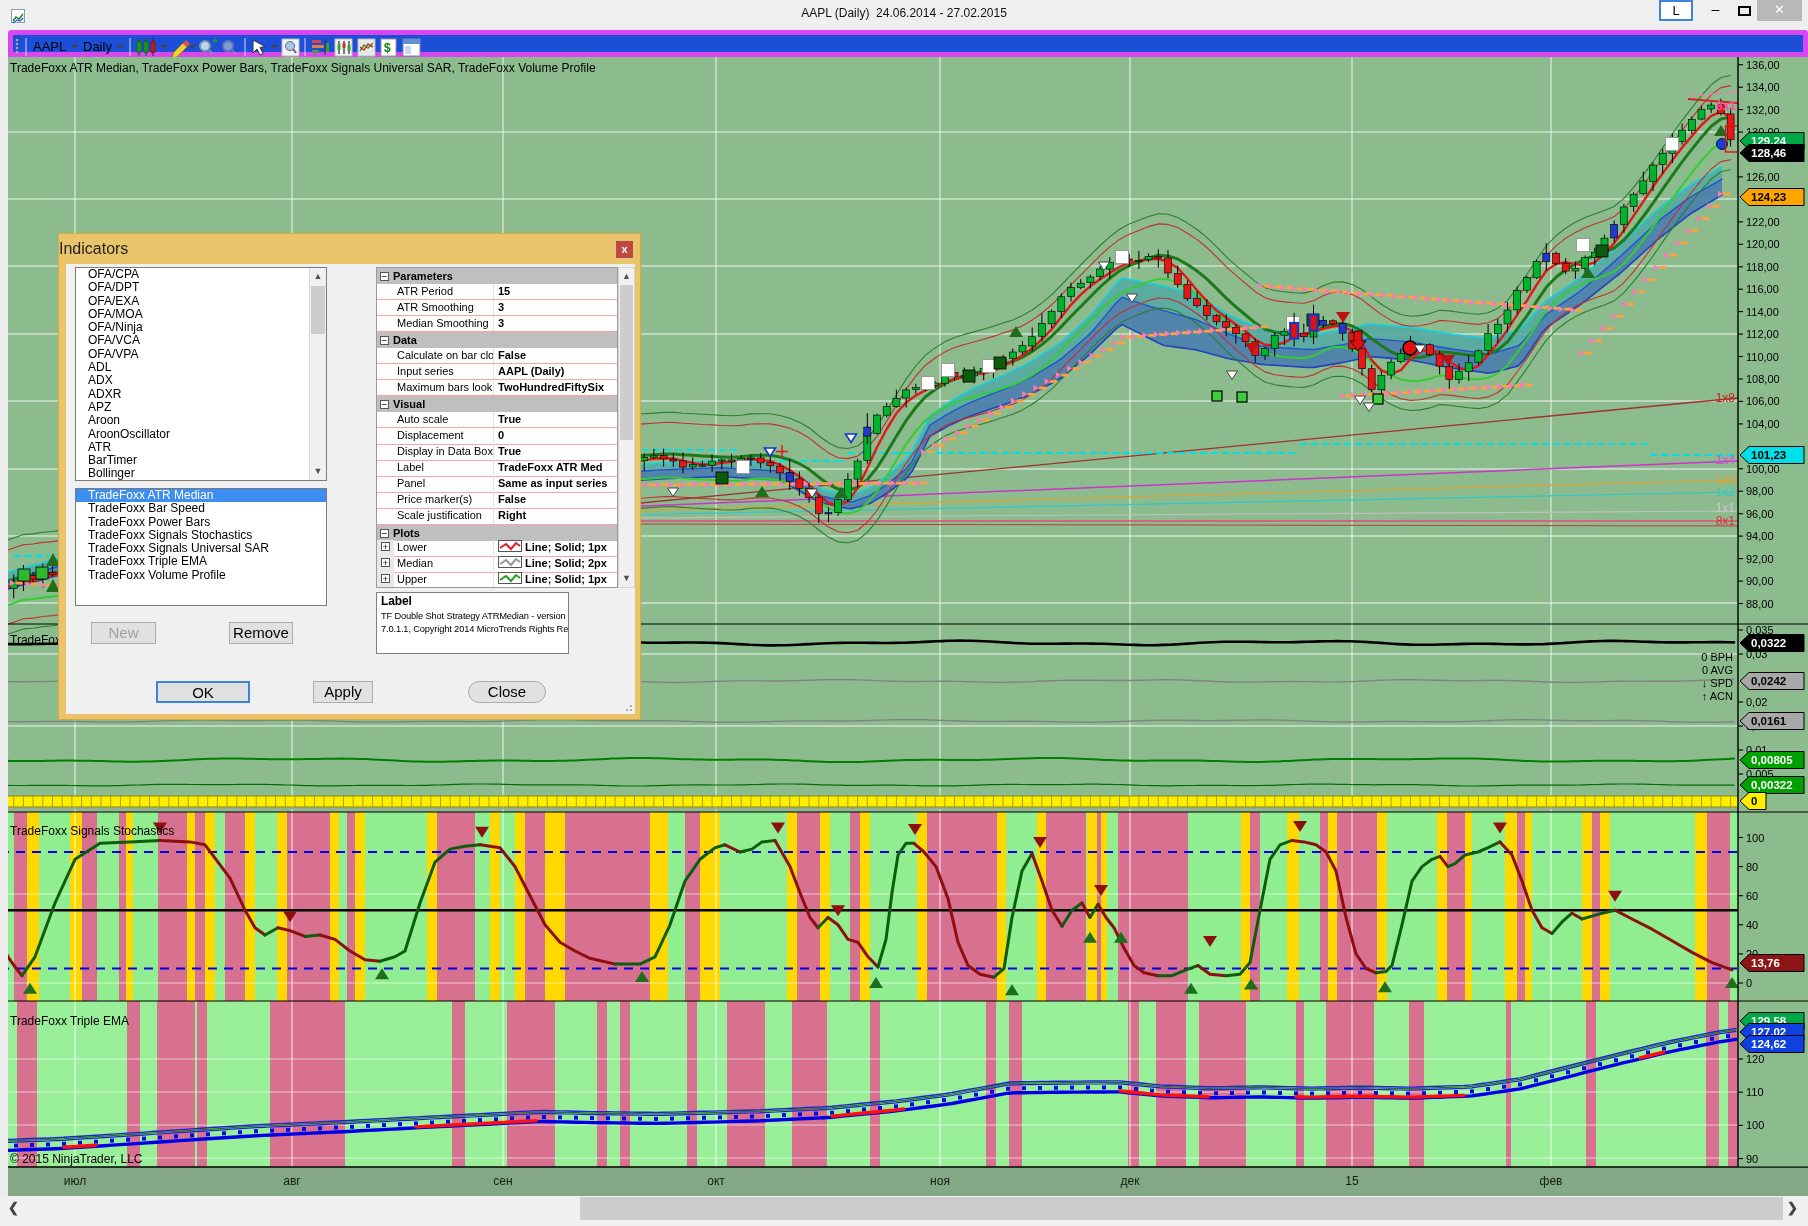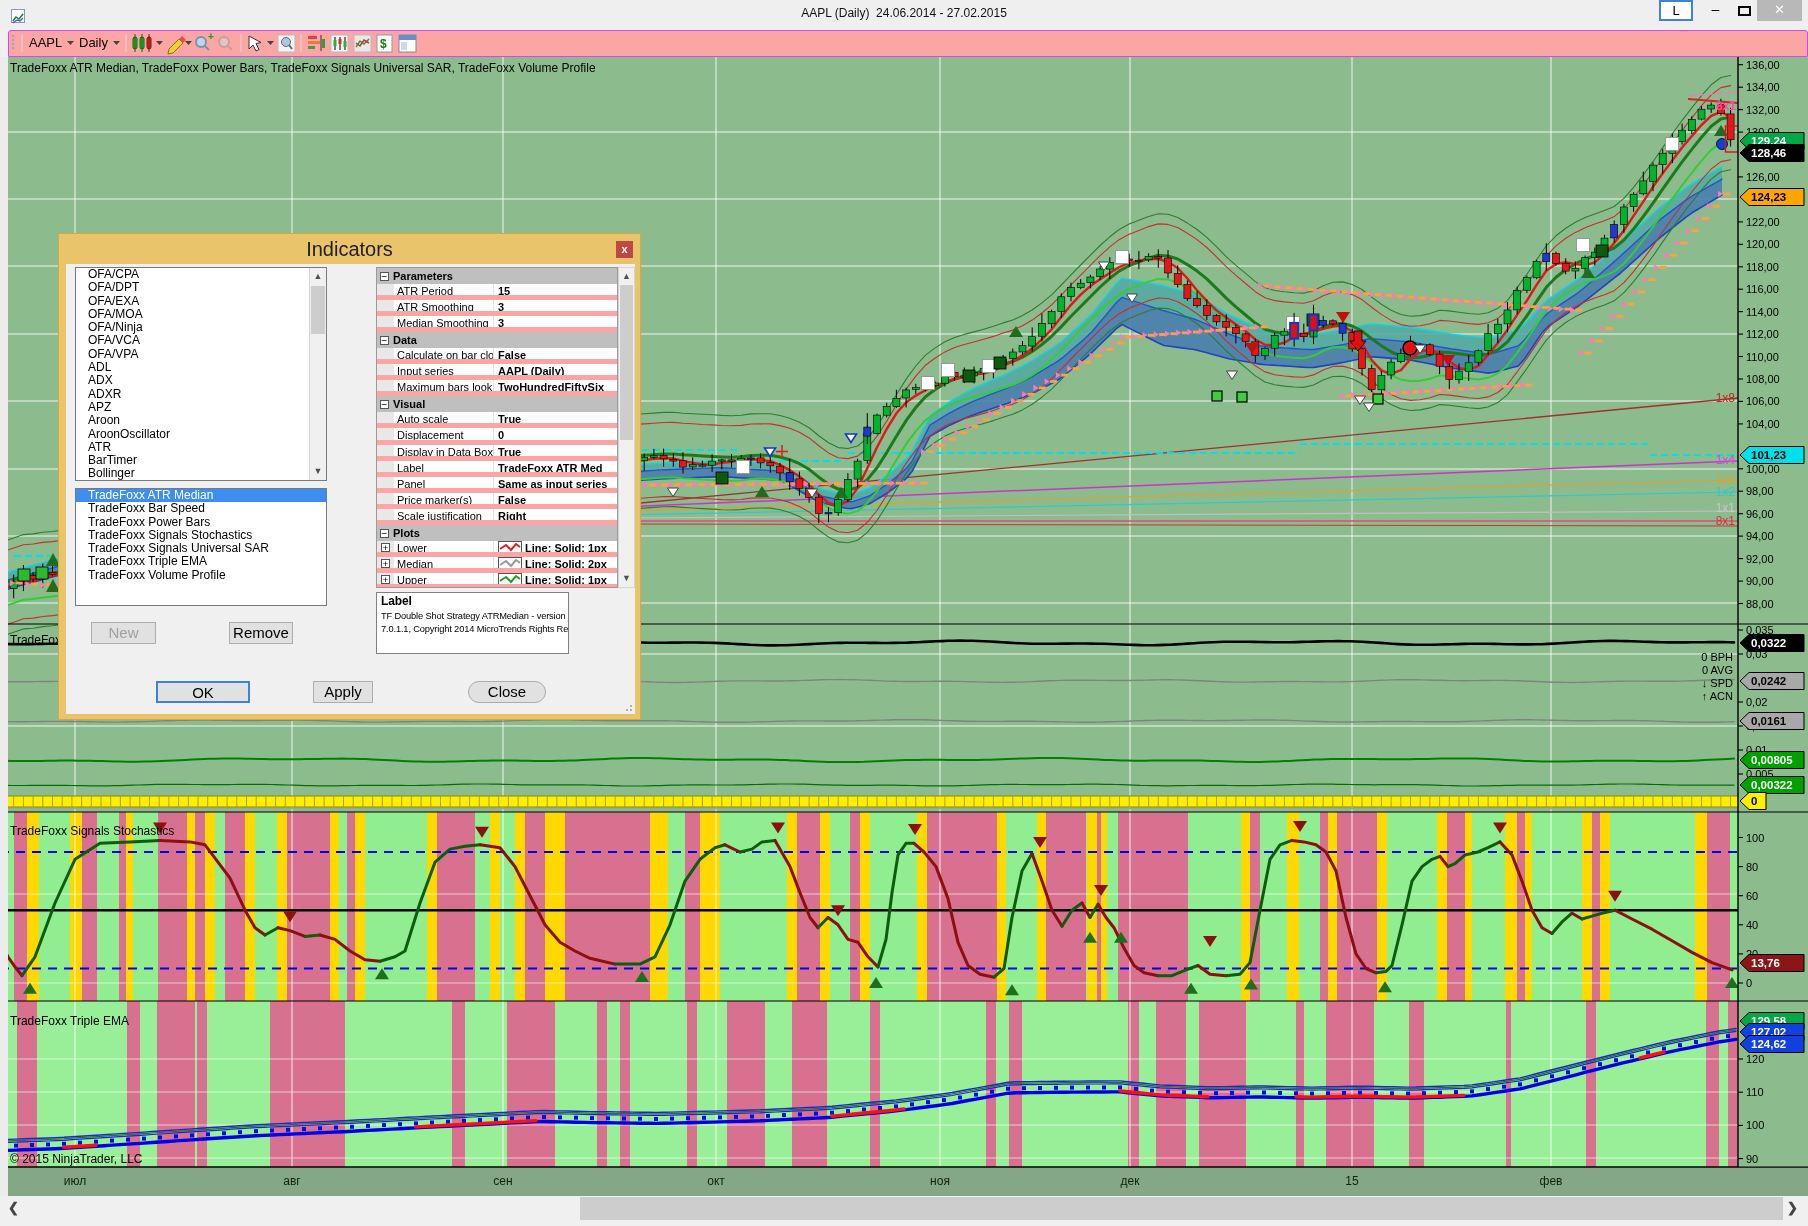--- a/index.html
+++ b/index.html
@@ -1,37 +1,37 @@
 <!DOCTYPE html>
 <html><head><meta charset="utf-8"><style>
 * { margin:0; padding:0; box-sizing:border-box; }
 body { width:1808px; height:1226px; font-family:"Liberation Sans", sans-serif; overflow:hidden; position:relative; background:#f0f0f0; }
 #titlebar { position:absolute; left:0; top:0; width:1808px; height:30px; background:#efefef; }
 #title { position:absolute; left:0; right:0; top:6px; text-align:center; font-size:12px; color:#111; }
 #appicon { position:absolute; left:11px; top:9px; width:14px; height:14px; border:1px solid #8899bb; background:#fff; }
 .wbtn { position:absolute; top:0; height:21px; }
-#toolbar { position:absolute; left:8px; top:30px; width:1800px; height:27px; background:#fca5a5; border:1px solid #d946ef; border-radius:3px 3px 0 0; }
+#toolbar { position:absolute; left:8px; top:30px; width:1800px; height:27px; background:#1d4ed8; border:5px solid #d946ef; border-radius:3px 3px 0 0; }
 #chartsvg { position:absolute; left:0; top:0; }
 #scroll { position:absolute; left:0; top:1196px; width:1808px; height:30px; background:#f0f0f0; }
 #sthumb { position:absolute; left:580px; top:1px; width:1203px; height:23px; background:#cdcdcd; }
 .sarrow { position:absolute; top:4px; font-size:13px; color:#444; font-weight:bold; }
 #dlg { position:absolute; left:58px; top:233px; width:583px; height:487px; background:#eac46a; border:1px solid #d8a940; }
-#dlgtitle { position:absolute; left:0; top:0; width:100%; height:30px; text-align:center; font-size:20px; color:#222; line-height:30px; }
+#dlgtitle { position:absolute; left:0; top:0; width:100%; height:30px; font-size:16px; color:#222; line-height:30px; }
 #dlgx { position:absolute; right:7px; top:7px; width:17px; height:17px; background:#bf4844; color:#fff; font-size:11px; font-weight:bold; text-align:center; line-height:17px; }
 #dlgbody { position:absolute; left:7px; top:30px; width:569px; height:450px; background:#f0f0f0; }
 .lbx { position:absolute; background:#fff; border:1px solid #7a7a7a; font-size:12px; }
 .li { height:13.3px; line-height:13.4px; padding-left:12px; white-space:nowrap; }
 .sel { background:#3d8ef0; color:#fff; }
 .sbar { position:absolute; right:0; top:0; width:17px; height:100%; background:#f0f0f0; border-left:1px solid #d5d5d5; }
 .sb-up,.sb-dn { position:absolute; left:0; width:100%; height:17px; color:#505050; font-size:9px; text-align:center; line-height:17px; }
 .sb-up { top:0; } .sb-dn { bottom:0; }
 .btn { position:absolute; background:#e1e1e1; border:1px solid #adadad; font-size:15px; text-align:center; }
 #grid { position:absolute; left:310px; top:3px; width:242px; height:321px; border:1px solid #9a9a9a; background:#fff; overflow:hidden; font-size:11px; }
 .gcat { height:16.05px; background:#bfbfbf; line-height:16px; }
-.grow { height:16.05px; line-height:15.5px; border-bottom:5px solid #fca5a5; display:flex; }
+.grow { height:16.05px; line-height:15.5px; border-bottom:1px solid #fca5a5; display:flex;align-items:flex-end; }
 .pmbox { display:inline-block; width:9px; height:9px; border:1px solid #555; background:#fff; font-size:10px; line-height:7px; text-align:center; margin:0 4px 0 3px; vertical-align:0px; }
 .pmbox2 { display:inline-block; width:9px; height:9px; border:1px solid #555; background:#fff; font-size:9px; line-height:8px; text-align:center; vertical-align:1px; }
 .pmp { display:inline-block; width:17px; text-align:center; font-size:11px; background:#e8e8e8; flex:0 0 17px; }
 .pmsp { display:inline-block; width:17px; background:#e8e8e8; flex:0 0 17px; }
 .gname { flex:0 0 100px; padding-left:3px; border-right:1px solid #e4e4e4; overflow:hidden; white-space:nowrap; }
 .gval { flex:1; padding-left:4px; overflow:hidden; white-space:nowrap; }
 #gsbar { position:absolute; left:552px; top:3px; width:17px; height:321px; background:#f0f0f0; border:1px solid #d5d5d5; }
 #lblbox { position:absolute; left:310px; top:328px; width:193px; height:62px; background:#fff; border:1px solid #808080; font-size:9.3px; padding:2px 4px; line-height:13.5px; letter-spacing:-0.15px; overflow:hidden; white-space:nowrap; }
 </style></head><body>
 <div id="titlebar">

